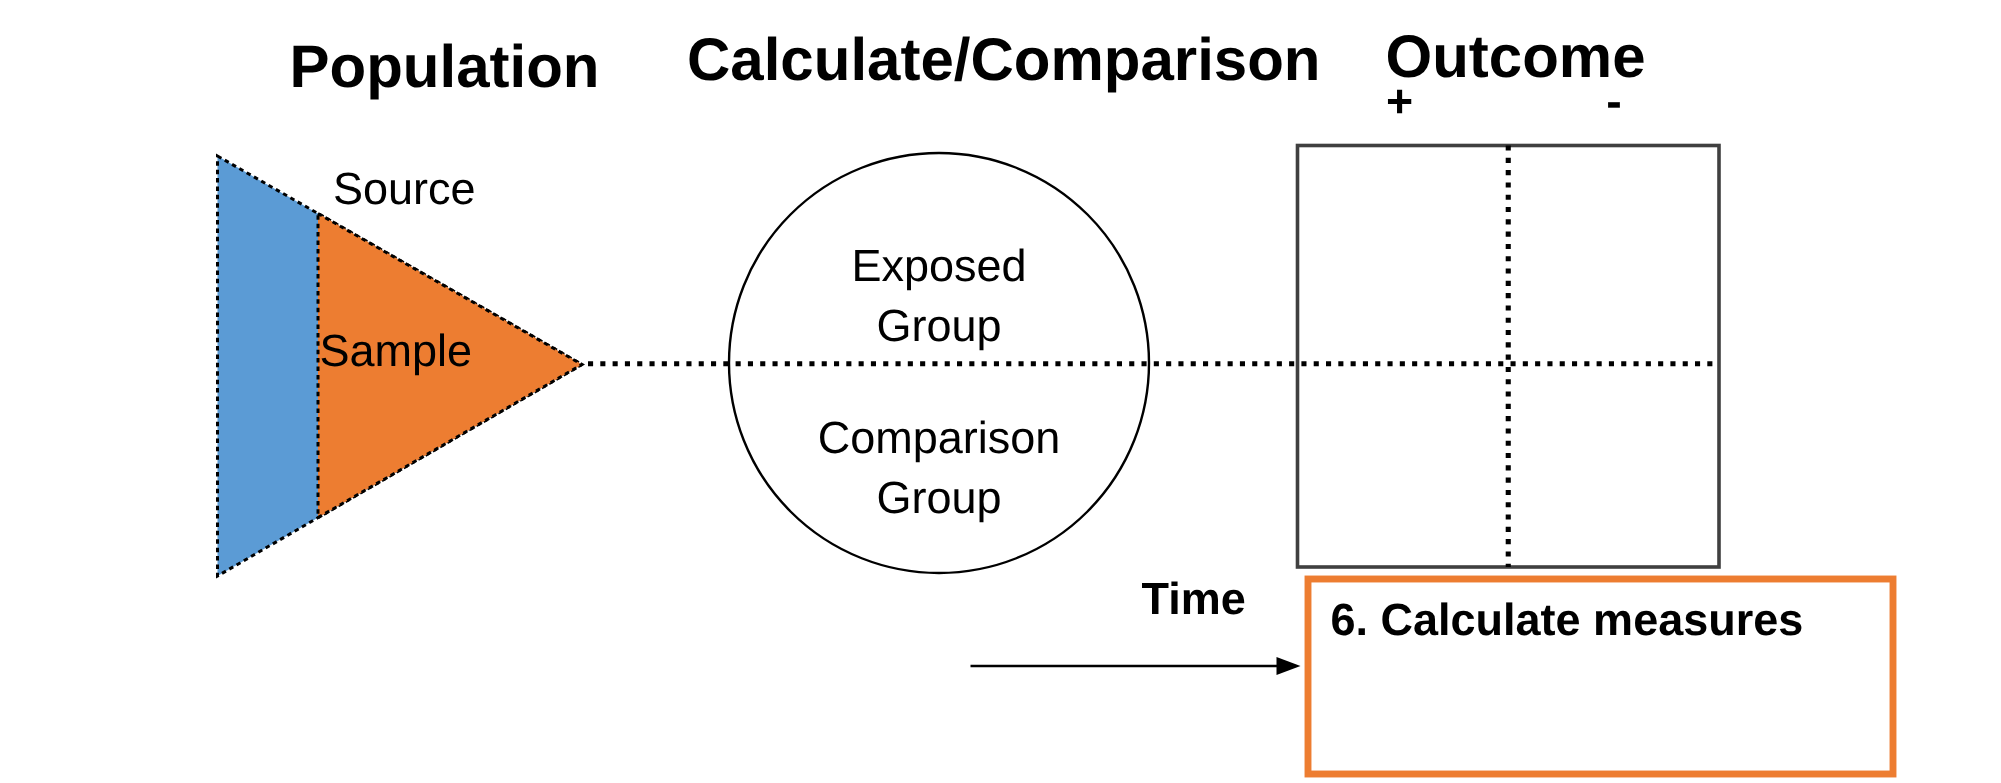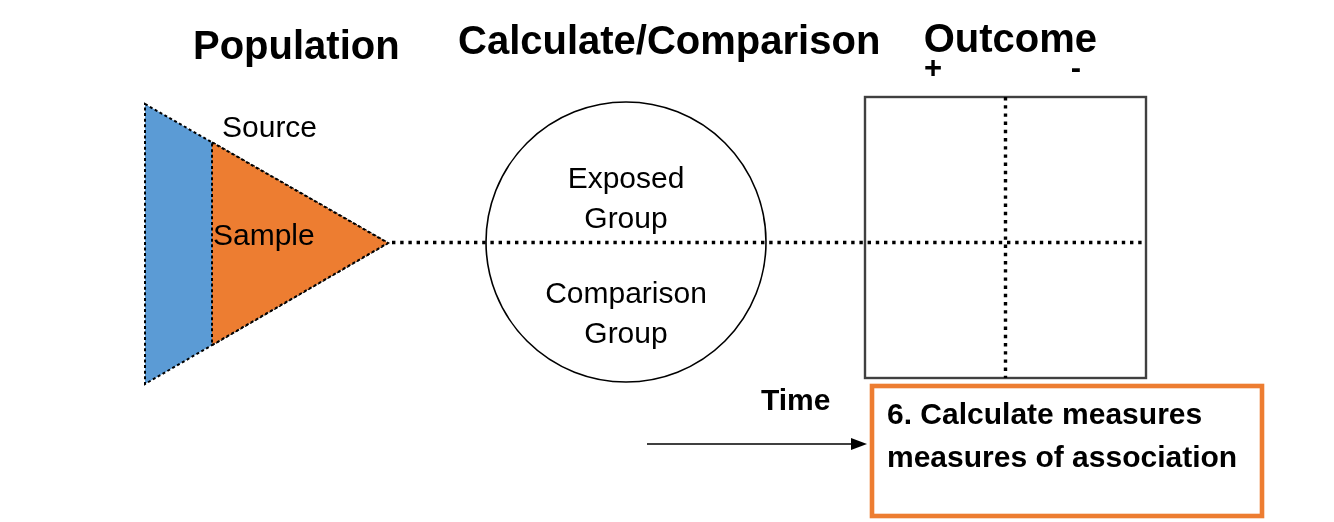--- a/index.html
+++ b/index.html
@@ -71,16 +71,15 @@
 
   <div class="txt label center lines" style="left:513px; top:273px; width:226px; line-height:40px;">
     <span>Comparison</span>
     <span>Group</span>
   </div>
 
   <div class="txt label" style="left:761px; top:383px; font-weight:700;">Time</div>
 
   <div class="txt note-text lines" style="left:887px; top:392px; width:372px;">
     <span>6. Calculate measures</span>
-    <span>measures of association</span>
   </div>
 
 </div>
 
 </body></html>

